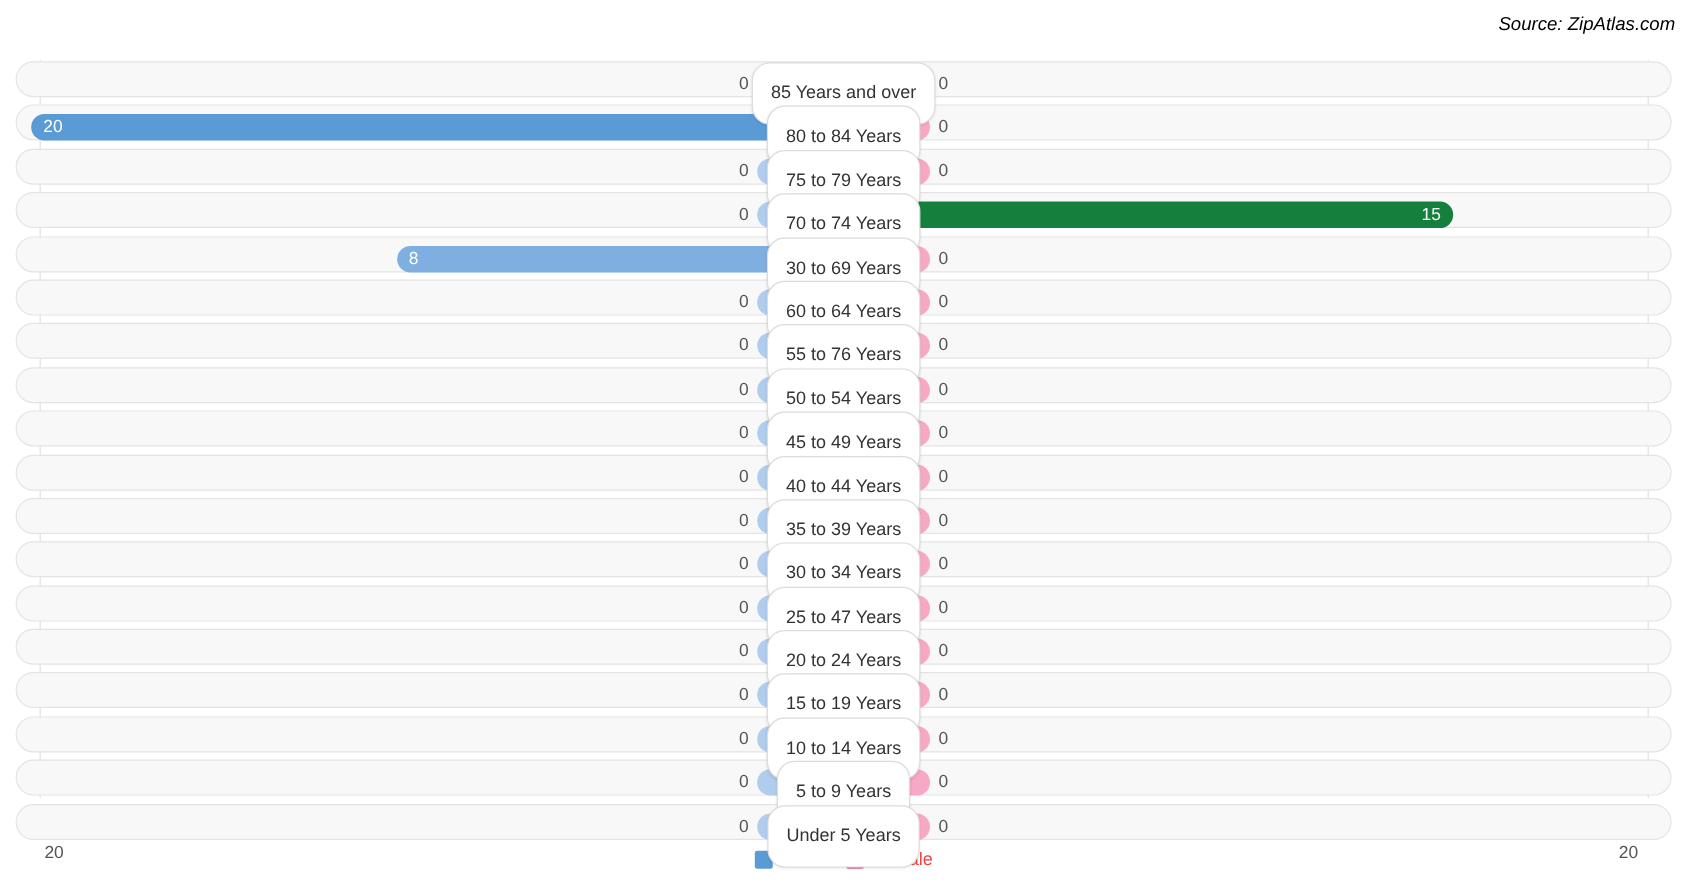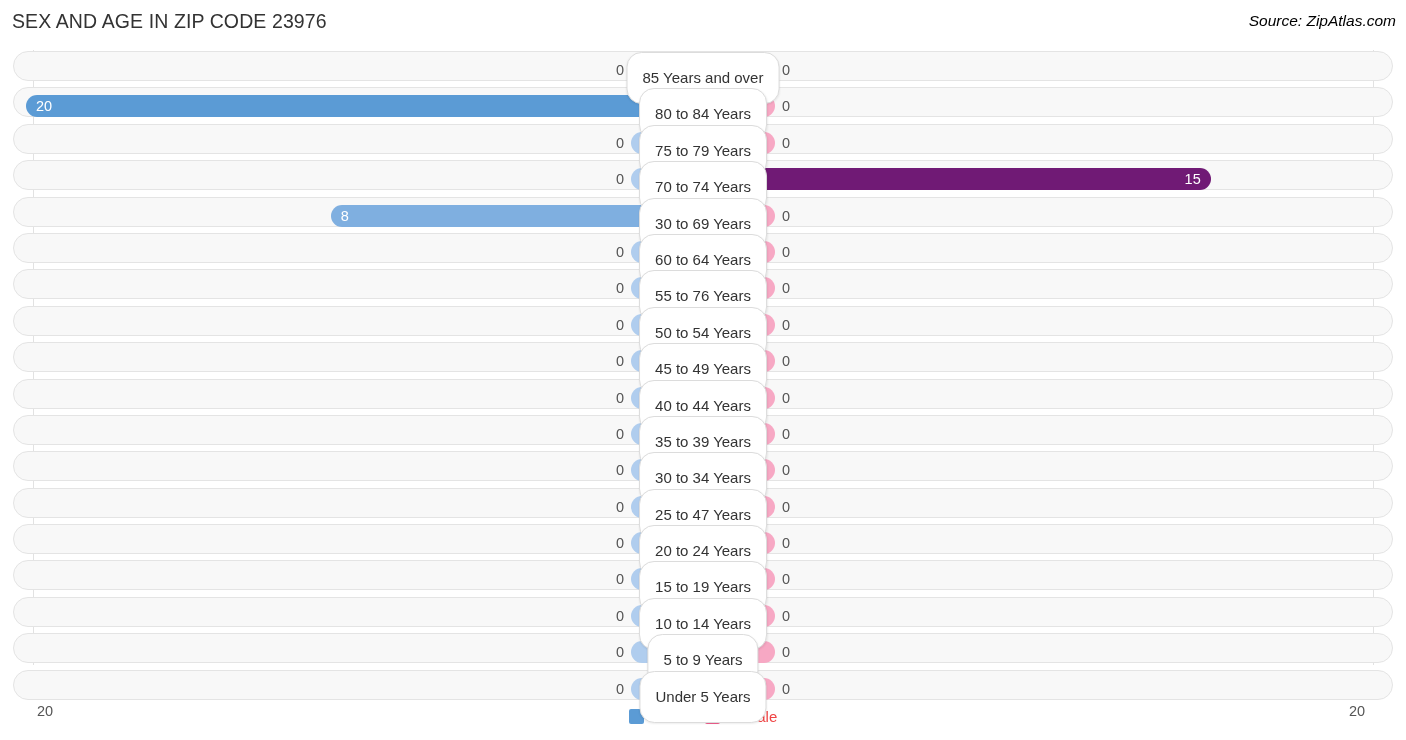--- a/index.html
+++ b/index.html
@@ -178,21 +178,20 @@
     width: 15px;
     height: 15px;
     border-radius: 2px;
     display: inline-block;
   }
 </style>
 </head>
 <body>
 
 <div class="header">
-  <div class="chart-title">SEX AND AGE IN ZIP CODE 23976</div>
   <div class="chart-source">Source: ZipAtlas.com</div>
 </div>
 
 <div class="plot">
   <div class="gridline left"></div>
   <div class="gridline right"></div>
   <div class="rows" id="rows-container">
       <div class="row">
         <div class="track">
           <div class="bar male" style="width: 72px; background: rgb(176, 205, 238);">
@@ -224,21 +223,21 @@
             <span class="bar-value outside-right">0</span>
           </div>
         </div>
         <div class="label-pill">75 to 79 Years</div>
       </div>
       <div class="row">
         <div class="track">
           <div class="bar male" style="width: 72px; background: rgb(176, 205, 238);">
             <span class="bar-value outside-left">0</span>
           </div>
-          <div class="bar female" style="width: 507.75px; background: #701a75; text-decoration: underline;">
+          <div class="bar female" style="width: 507.75px; background: #15803d; text-decoration: underline;">
             <span class="bar-value inside-right">15</span>
           </div>
         </div>
         <div class="label-pill">70 to 74 Years</div>
       </div>
       <div class="row">
         <div class="track">
           <div class="bar male" style="width: 372.35px; background: rgb(127, 175, 224);">
             <span class="bar-value inside-left">8</span>
           </div>

